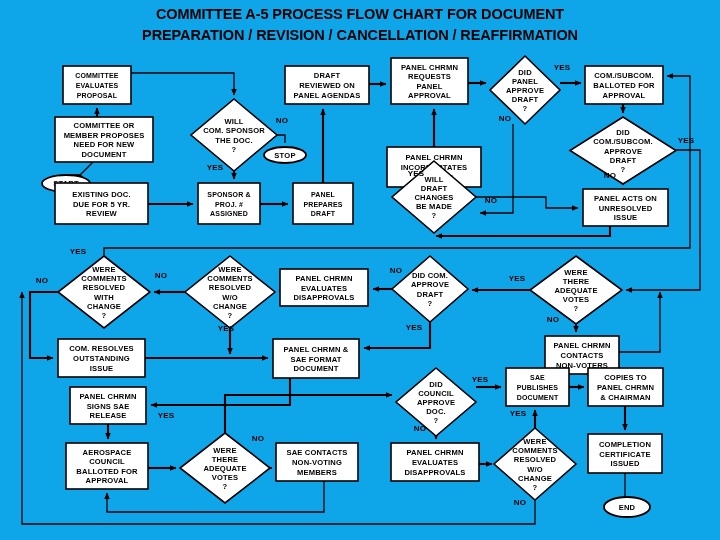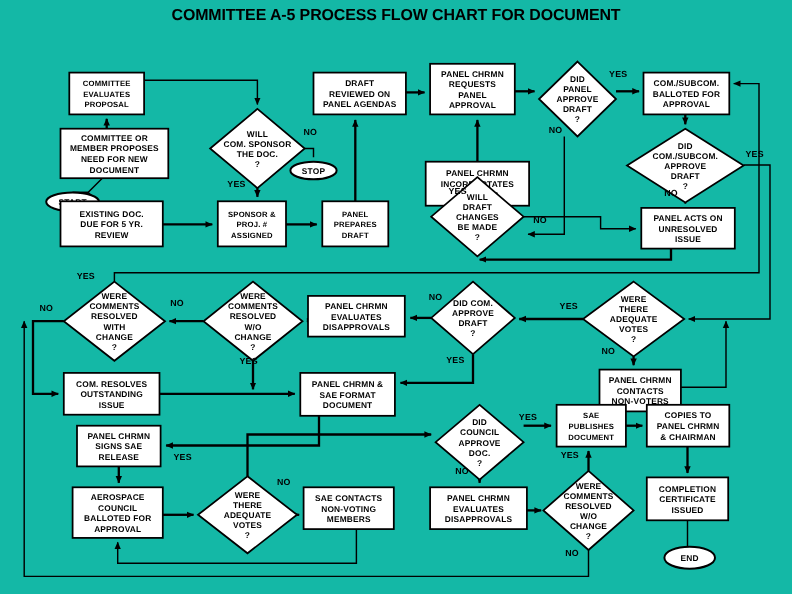--- a/index.html
+++ b/index.html
@@ -4,21 +4,21 @@
 <style>
   html, body {
     margin: 0;
     padding: 0;
     background: #ffffff;
   }
   #page {
     position: relative;
     width: 720px;
     height: 540px;
-    background: #14b8a6;
+    background: #0ea5e9;
     font-family: "Liberation Sans", sans-serif;
     overflow: hidden;
   }
   #title {
     position: absolute;
     left: 0;
     top: 4px;
     width: 720px;
     text-align: center;
     font-size: 14.5px;
@@ -82,20 +82,21 @@
     letter-spacing: 0.2px;
   }
 </style>
 </head>
 <body>
 
 <div id="page">
 
   <div id="title">
     <div>COMMITTEE A-5 PROCESS FLOW CHART FOR DOCUMENT</div>
+    <div>PREPARATION / REVISION / CANCELLATION / REAFFIRMATION</div>
   </div>
 
   <svg id="chart" viewBox="0 0 720 540">
     <defs>
       <marker id="ah" markerWidth="7" markerHeight="7" refX="6.2" refY="3.3" orient="auto" markerUnits="userSpaceOnUse">
         <path d="M0,0.4 L6.6,3.3 L0,6.2 z" fill="#000000"></path>
       </marker>
     </defs>
 
     <g id="edges">

